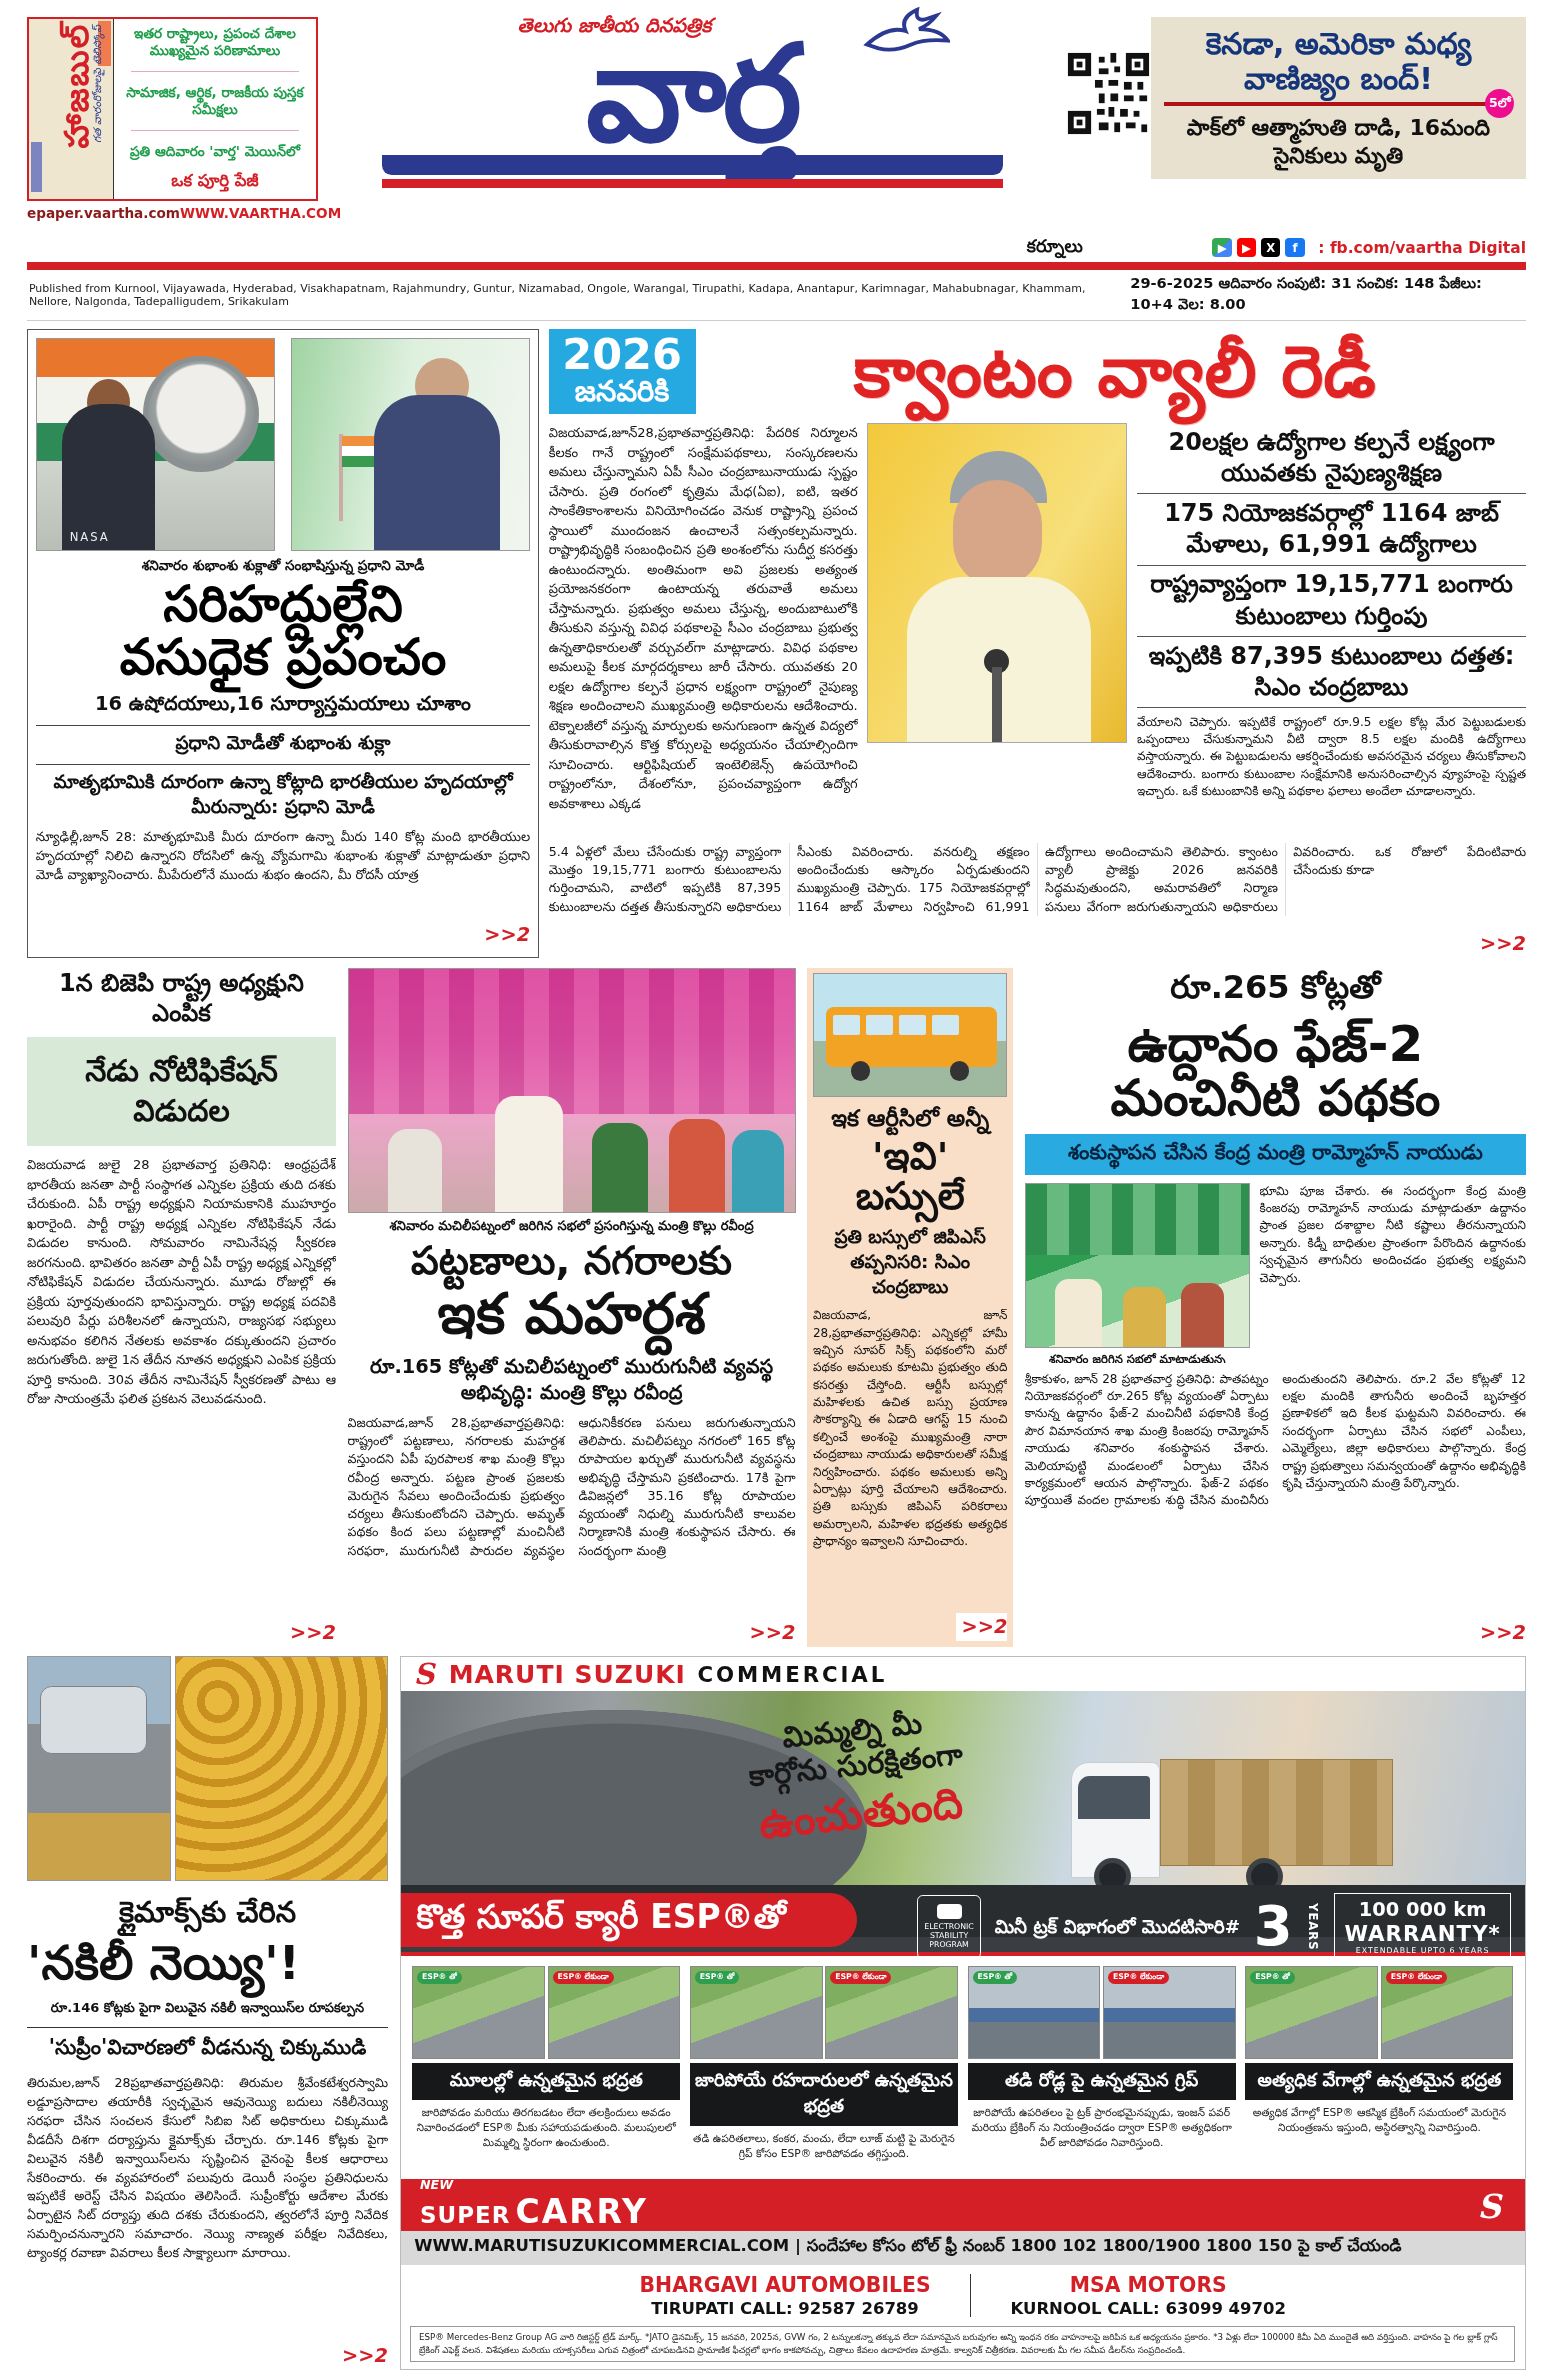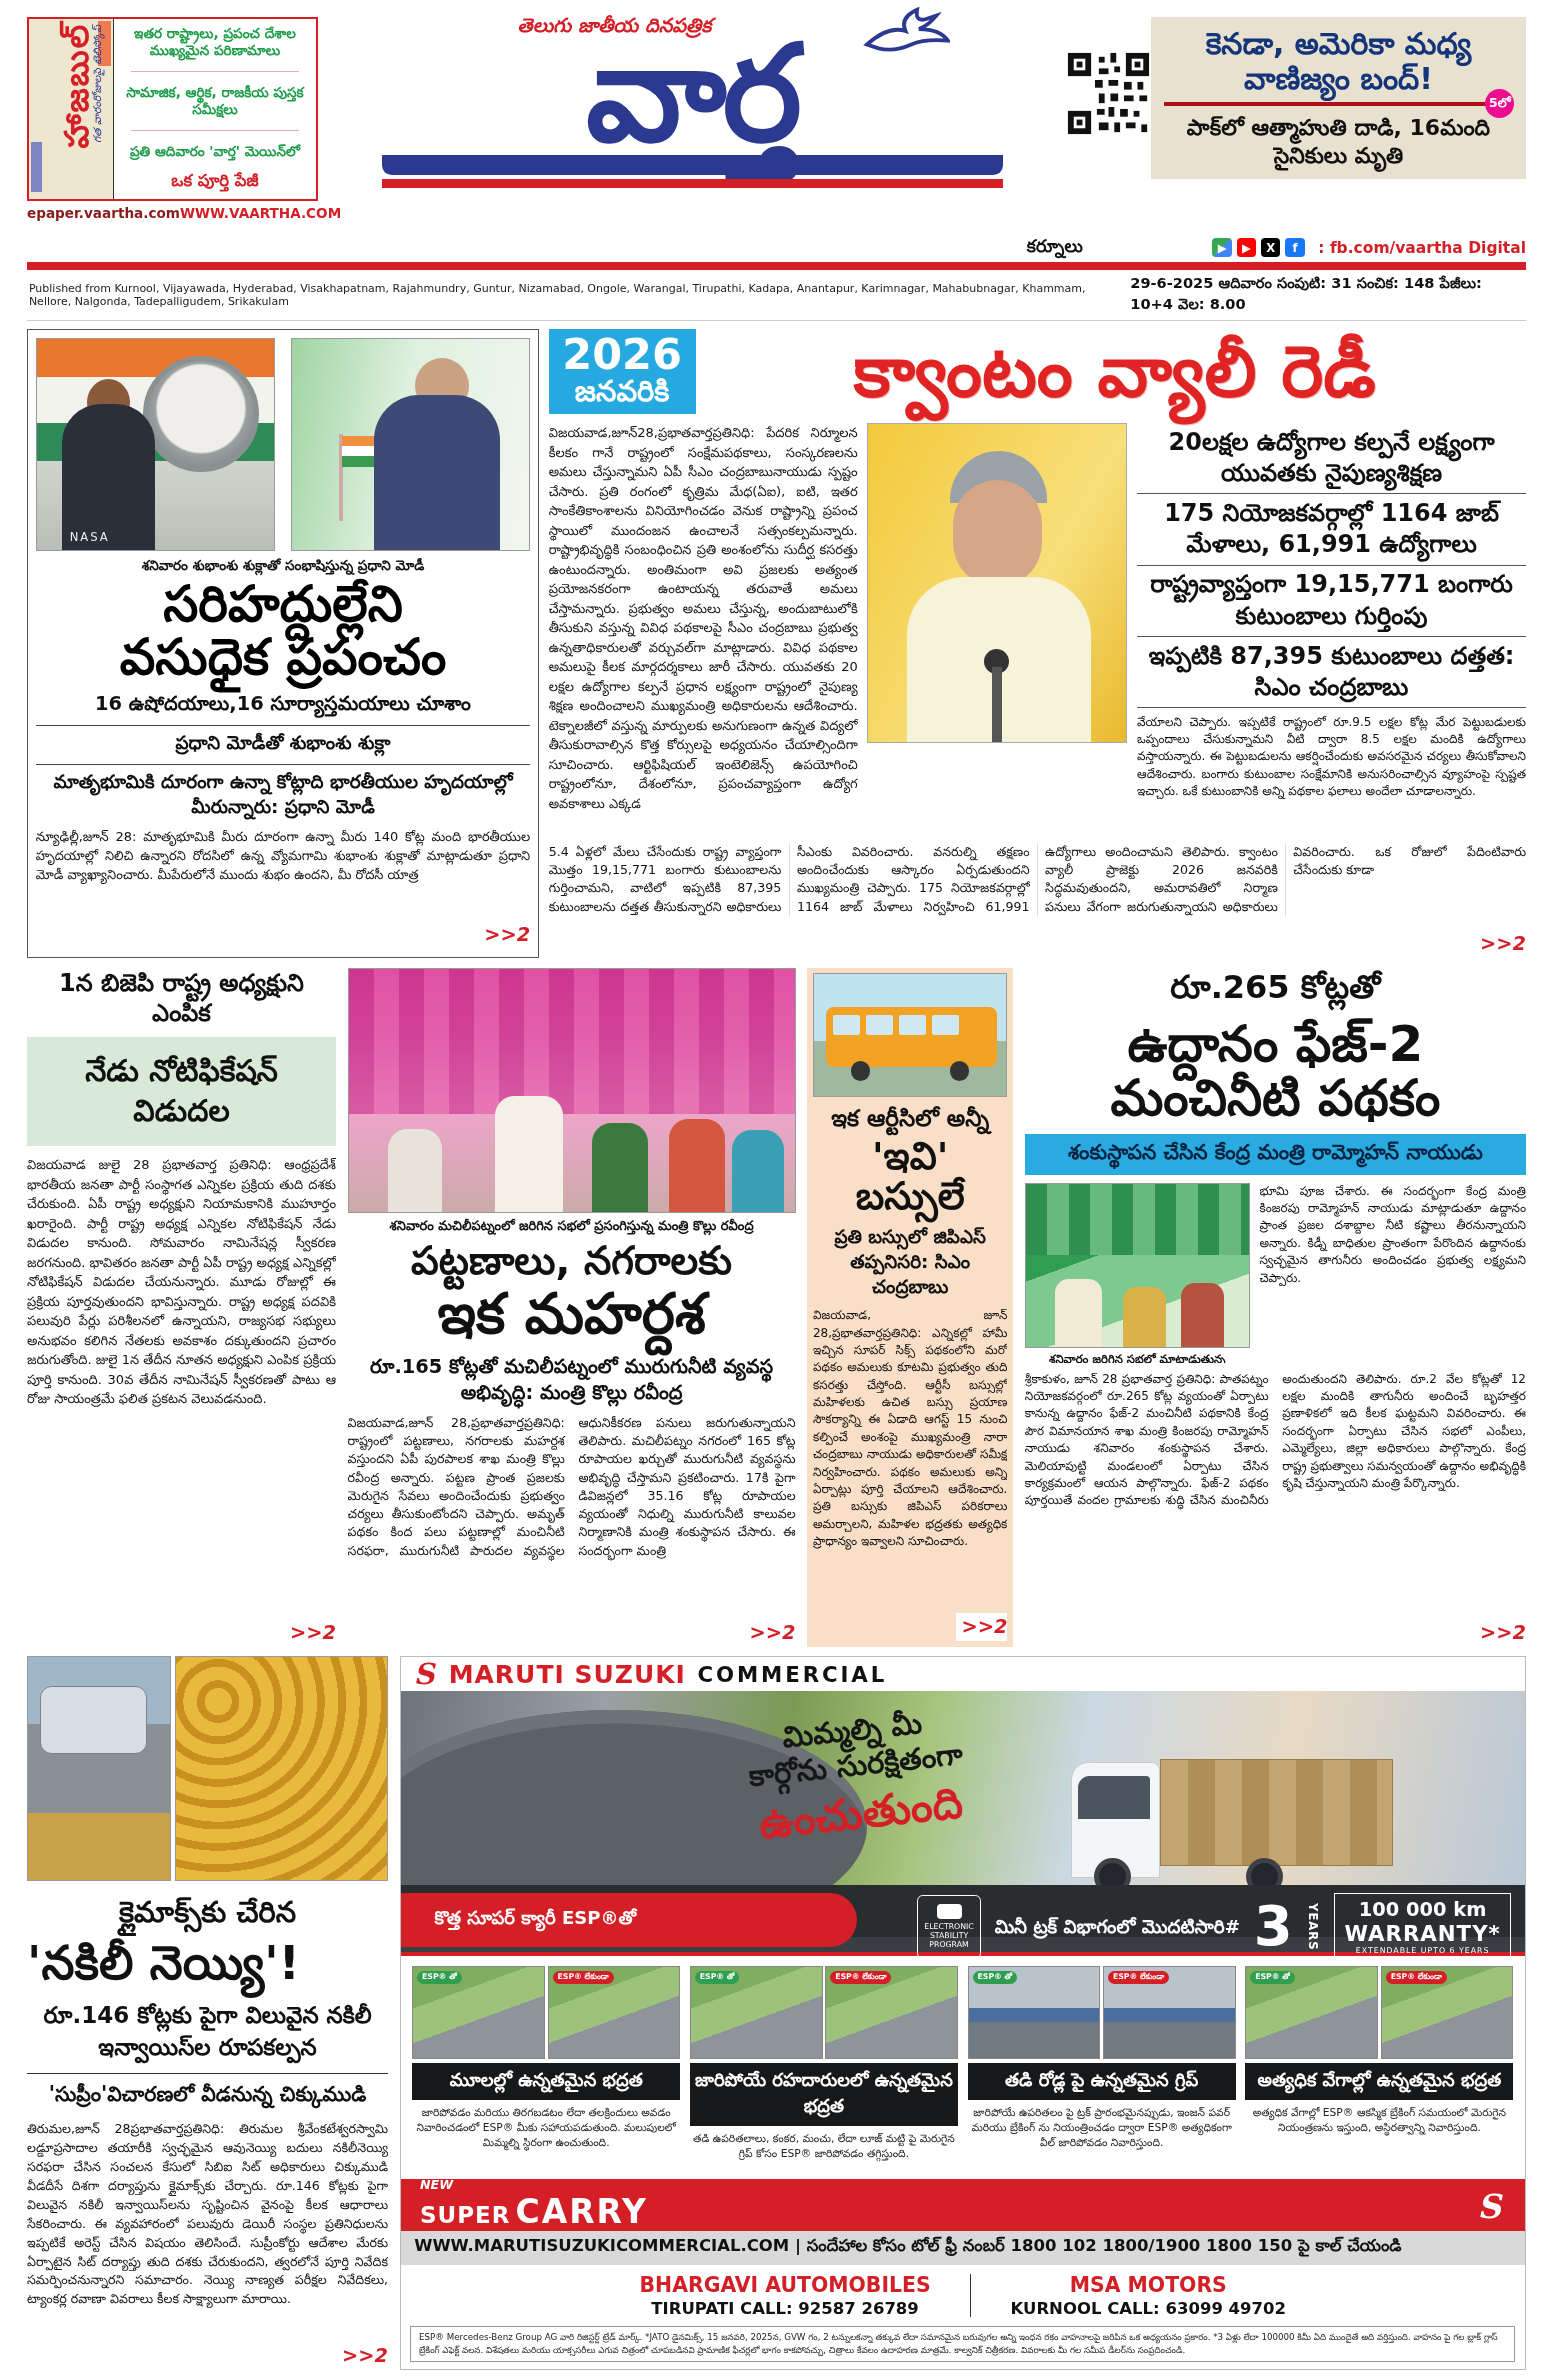--- a/index.html
+++ b/index.html
@@ -132,41 +132,41 @@
 
   
   .bot-band{display:flex;gap:11.6px;margin-top:9.7px;height:714px;}
   .col-ghee{width:361px;display:flex;flex-direction:column;}
   .ghee-photos{height:225px;display:flex;gap:3.9px;}
   .gp-l{width:40%;background:linear-gradient(180deg,#9fb7c9 0 30%,#8a8f94 30% 70%,#c9a24a 70% 100%);position:relative;border:1px solid #999;}
   .gp-tank{position:absolute;left:11.6px;top:29px;width:107px;height:68px;border-radius:11.6px;background:#d8dde2;border:1.9px solid #7a838c;}
   .gp-r{flex:1;background:repeating-radial-gradient(circle at 20% 20%,#e8b93c 0 13.6px,#c98f1f 13.6px 21.3px);border:1px solid #999;}
   .ghee-kick{font-size:29px;font-weight:bold;margin-top:13.6px;text-align:center;}
   .ghee-head{font-size:47px;font-weight:bold;line-height:1.05;margin-top:1.9px;}
-  .ghee-sub{font-size:23px;font-weight:bold;text-align:center;margin-top:11.6px;line-height:1.4;border-bottom:1px solid #333;padding-bottom:9.7px;}
+  .ghee-sub{font-size:13px;font-weight:bold;text-align:center;margin-top:11.6px;line-height:1.4;border-bottom:1px solid #333;padding-bottom:9.7px;}
   .ghee-sub2{font-size:20.4px;font-weight:bold;text-align:center;margin-top:7.8px;}
   .ghee-body{font-size:12.6px;line-height:1.5;text-align:justify;margin-top:9.7px;flex:1;overflow:hidden;position:relative;}
 
   .ad{flex:1;border:1px solid #bbb;display:flex;flex-direction:column;background:#fff;}
   .ad-head{height:43px;display:flex;align-items:center;gap:11.6px;padding:0 15.5px;background:#fff;}
   .suzukiS{color:#d41f26;font-size:29px;font-weight:bold;font-family:"DejaVu Serif",serif;transform:skewX(-12deg);}
   .ad-brand{color:#d41f26;font-size:25px;font-weight:bold;letter-spacing:1px;}
   .ad-brand2{color:#111;font-size:21.3px;font-weight:bold;letter-spacing:2.9px;}
   .ad-hero{height:260px;position:relative;overflow:hidden;background:linear-gradient(100deg,#6d7377 0%,#9aa0a3 18%,#7c9a55 34%,#a7c37b 46%,#cbd8e2 60%,#e7d9c4 78%,#b9c8d6 100%);}
   .hero-road{position:absolute;left:-39px;bottom:-58px;width:505px;height:233px;border-radius:50%;background:#5c6165;box-shadow:inset 0 13.6px 0 #6d7377;}
   .hero-text{position:absolute;left:349px;top:21.3px;text-align:center;transform:rotate(-6deg);}
   .ht1{font-size:29px;font-weight:bold;color:#161616;line-height:1.2;}
   .ht2{font-size:43px;font-weight:bold;color:#d41f26;margin-top:5.8px;}
   .hero-truck{position:absolute;left:670px;top:58px;width:194px;height:146px;}
   .truck-cab{position:absolute;left:0;bottom:17.5px;width:89px;height:116px;background:#f4f5f6;border-radius:17.5px 7.8px 0 0;border:1.9px solid #c8ccd0;}
   .truck-wind{position:absolute;left:7.8px;bottom:76px;width:72px;height:43px;background:#4a5560;border-radius:11.6px 3.9px 0 0;}
   .truck-cargo{position:absolute;left:89px;bottom:29px;width:233px;height:107px;background:repeating-linear-gradient(90deg,#c3a572 0 27px,#b08f57 27px 54px);border:1.9px solid #9a7c46;}
   .truck-wheel{position:absolute;bottom:0;width:37px;height:37px;border-radius:50%;background:#23262a;border:5.8px solid #3c4146;}
   .ad-ribbonrow{height:89px;position:relative;background:linear-gradient(180deg,#2a2d30 0 78%,#3a3e42 78% 100%);}
-  .ribbon{position:absolute;left:0;top:7.8px;width:456px;height:54px;background:#d41f26;border-radius:0 27px 27px 0;color:#fff;font-size:18px;font-weight:bold;display:flex;align-items:center;padding-left:34px;}
+  .ribbon{position:absolute;left:0;top:7.8px;width:456px;height:54px;background:#d41f26;border-radius:0 27px 27px 0;color:#fff;font-size:33px;font-weight:bold;display:flex;align-items:center;padding-left:16px;}
   .esp-group{position:absolute;right:13.6px;top:7.8px;display:flex;align-items:center;gap:13.6px;color:#fff;}
   .esp-badge{width:64px;height:64px;border:1.9px solid #fff;border-radius:5.8px;display:flex;flex-direction:column;align-items:center;justify-content:center;font-size:7.8px;text-align:center;gap:2.9px;}
   .esp-car{width:25px;height:15.5px;background:#fff;border-radius:3.9px;position:relative;}
   .first-seg{font-size:18.4px;font-weight:bold;line-height:1.3;text-align:center;}
   .warr3{font-size:56px;font-weight:bold;line-height:0.9;}
   .warr-box{border:1.9px solid #fff;padding:3.9px 9.7px;text-align:center;}
   .warr-km{font-size:19.4px;font-weight:bold;}
   .warr-lbl{font-size:21.3px;font-weight:bold;letter-spacing:1px;}
   .warr-sub{font-size:7.8px;letter-spacing:1px;}
   .warr-years{writing-mode:vertical-rl;font-size:11.6px;font-weight:bold;letter-spacing:1px;}

